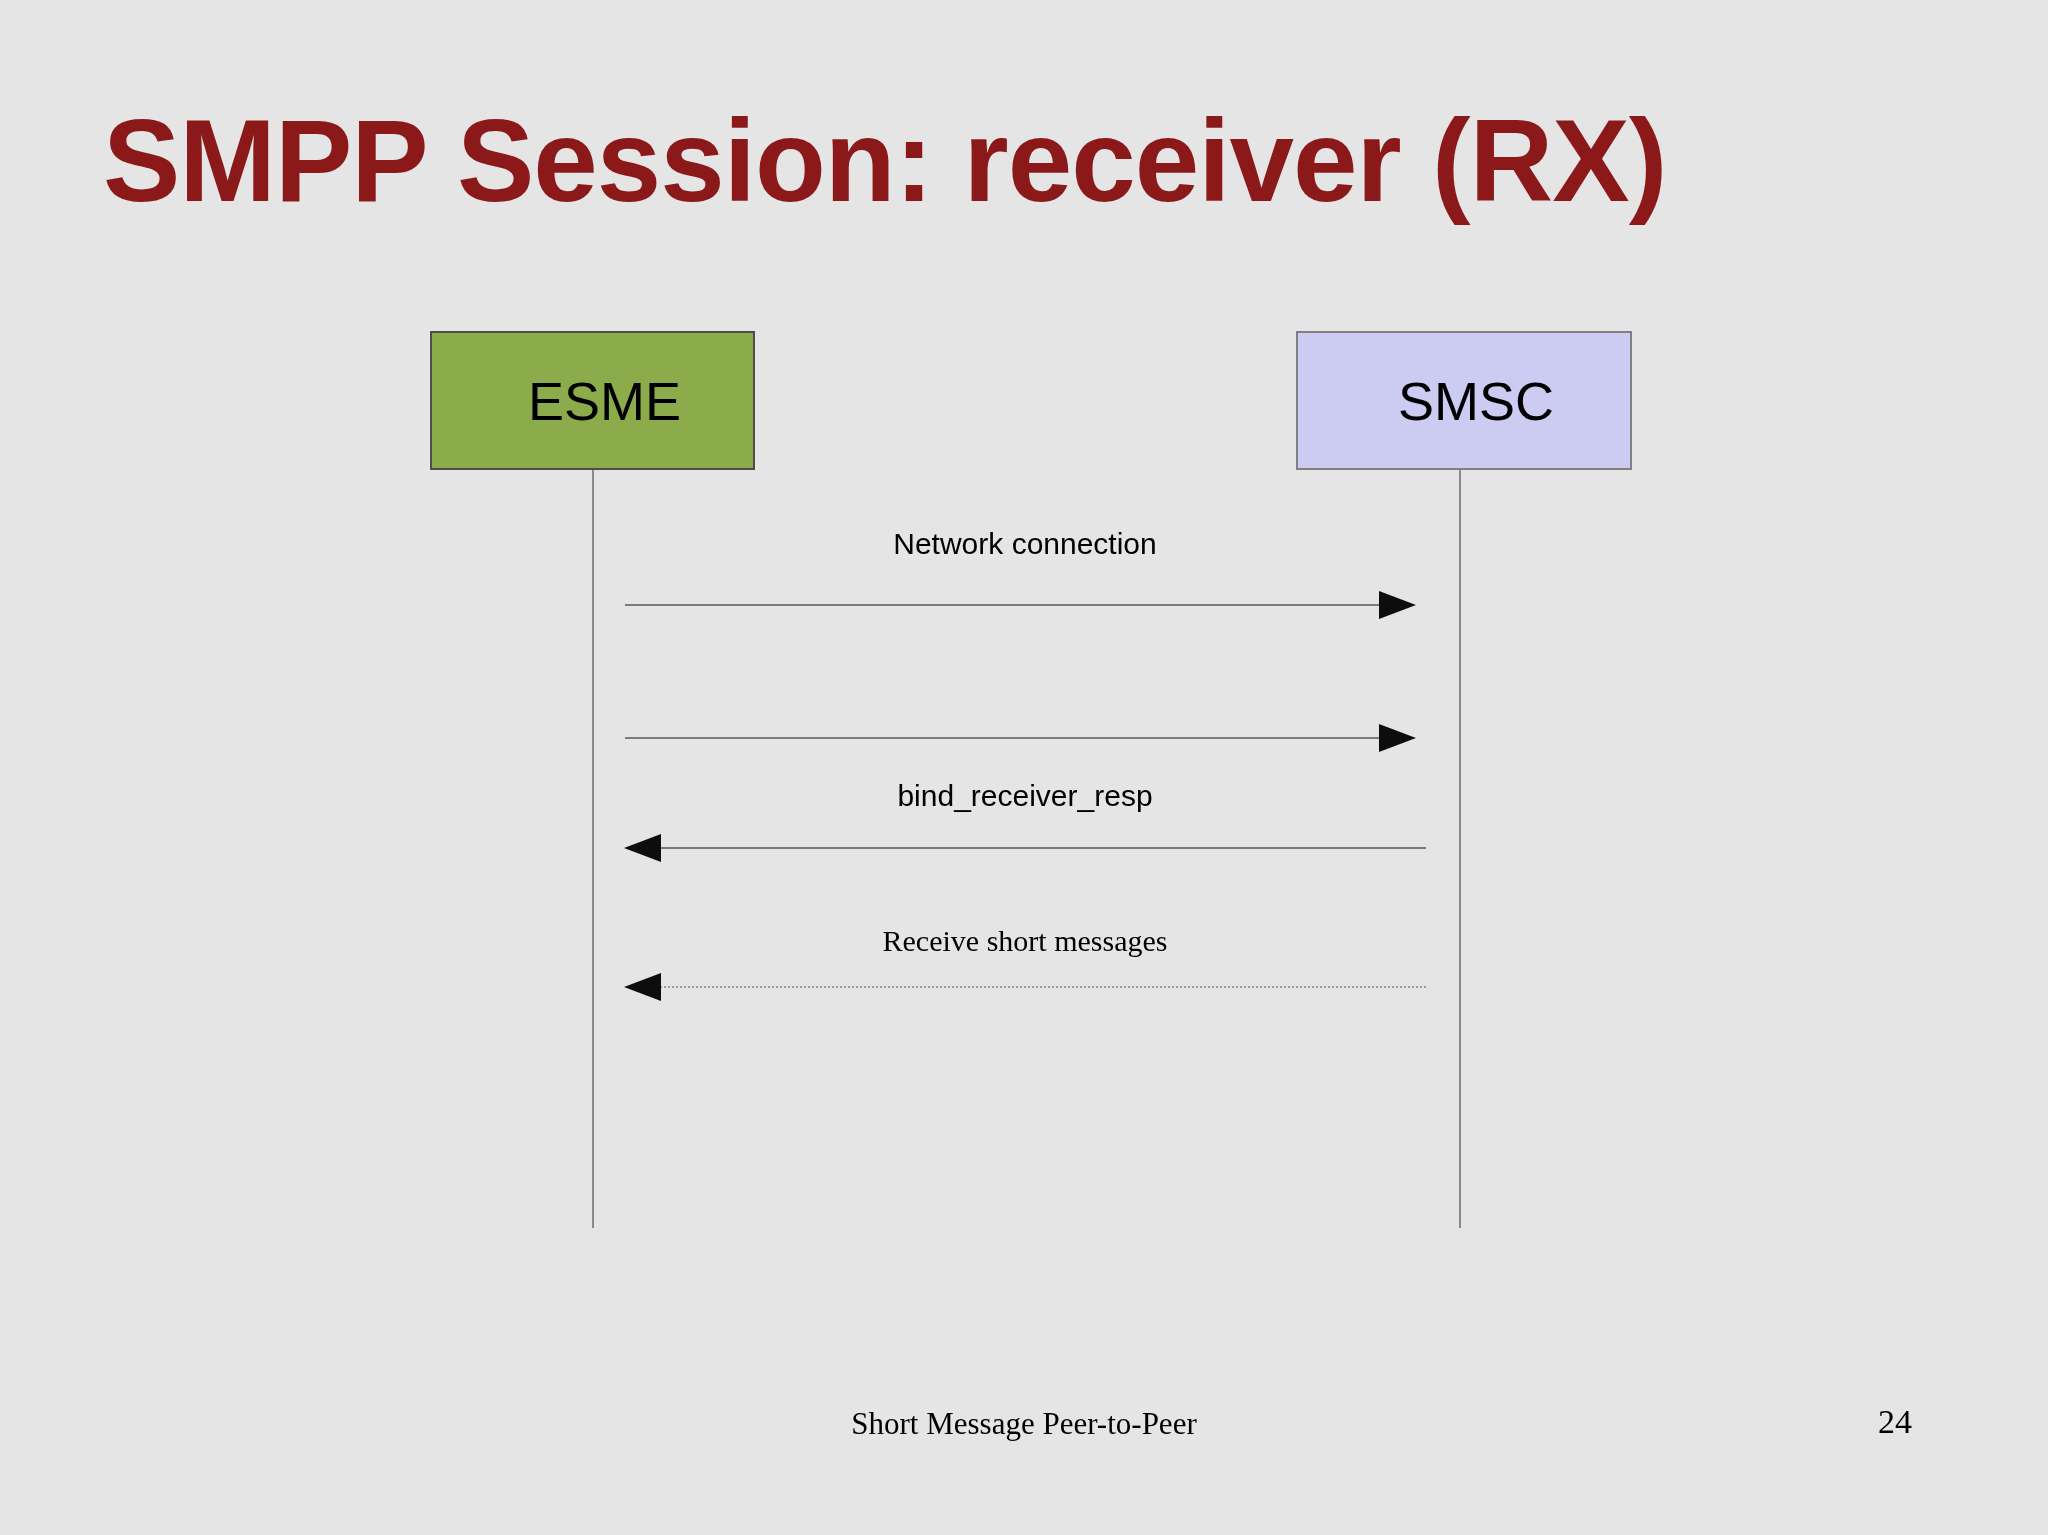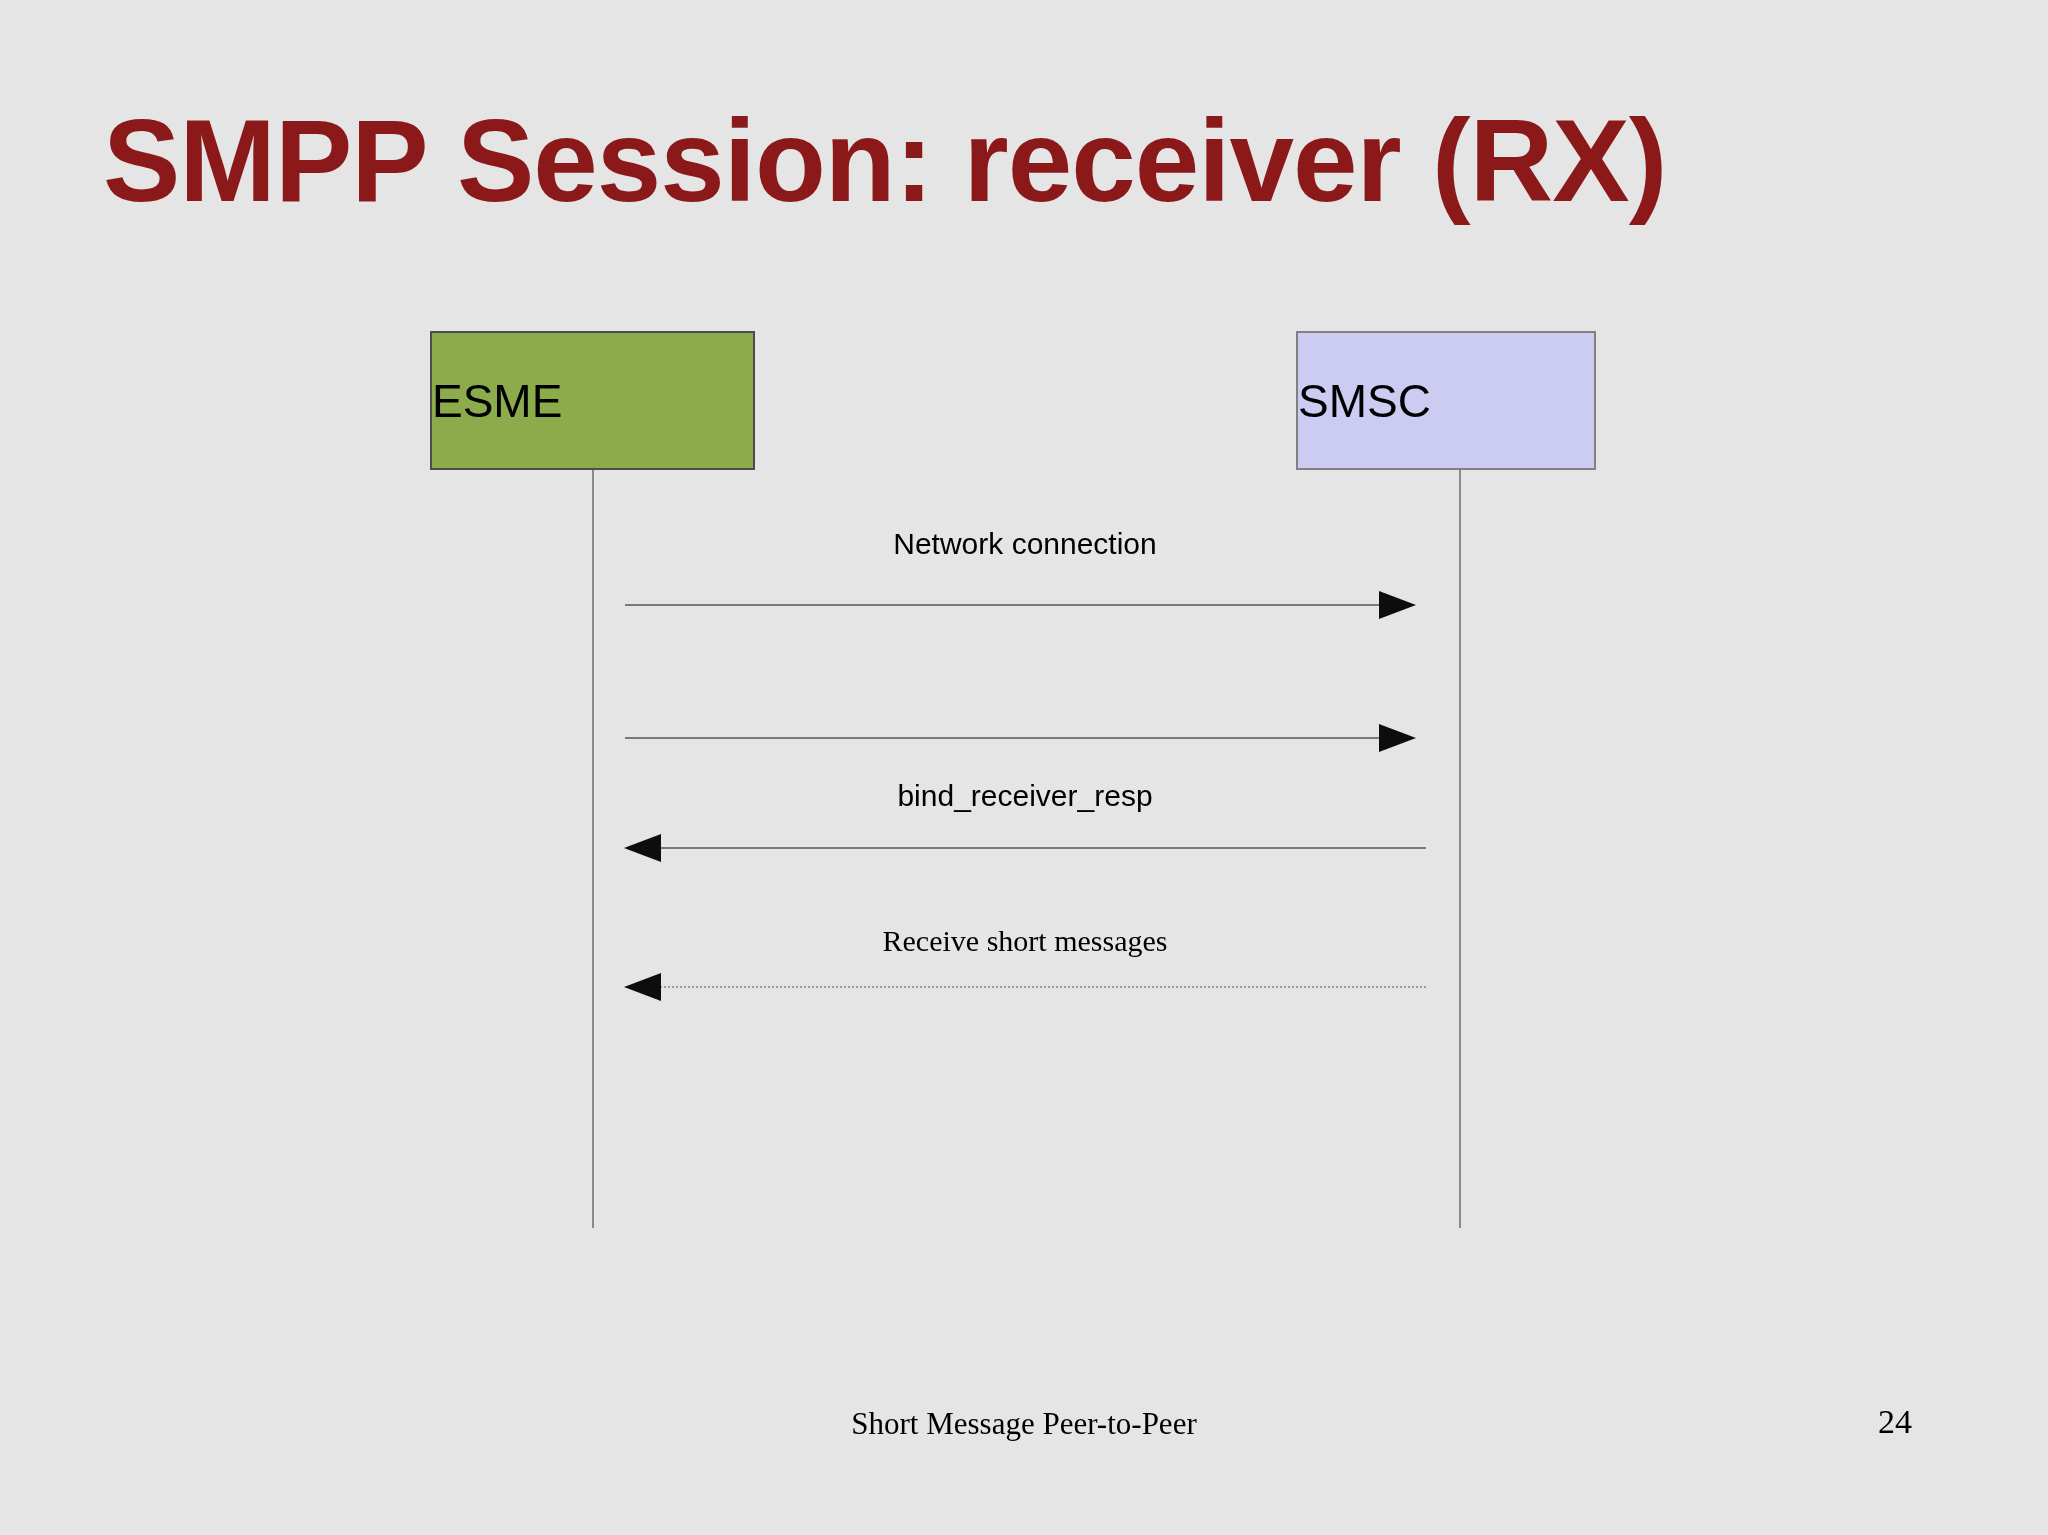--- a/index.html
+++ b/index.html
@@ -21,23 +21,24 @@
     font-weight: bold;
     letter-spacing: -1px;
     white-space: nowrap;
     line-height: 1.2;
   }
   .actor-box {
     position: absolute;
     top: 331px;
     width: 325px; height: 139px;
     box-sizing: border-box;
-    display: flex; align-items: center; 
-    font-size: 46px;
+    display: flex; align-items: center; justify-content: center;
+    font-size: 54px;
     color: #000000;
+    padding-left: 24px;
   }
   .actor-esme { left: 430px; }
   .actor-smsc { left: 1296px; }
   .lifeline {
     position: absolute;
     top: 470px;
     width: 2px; height: 758px;
     background: #8a8a8a;
   }
   .lifeline-esme { left: 592px; }
@@ -98,21 +99,21 @@
 <body>
 
 <div class="slide">
 
   <div class="slide-title" style="color: rgb(139, 25, 25);">SMPP Session: receiver (RX)</div>
 
   <div class="actor-box actor-esme" style="border: 2px solid rgb(77, 77, 77); background-color: rgb(140, 172, 75);">
     <span>ESME</span>
   </div>
 
-  <div class="actor-box actor-smsc" style="border: 2px solid rgb(128, 128, 128); width: 300px; background-color: rgb(204, 204, 242);">
+  <div class="actor-box actor-smsc" style="border: 2px solid rgb(128, 128, 128); width: 336px; background-color: rgb(204, 204, 242);">
     <span>SMSC</span>
   </div>
 
   <div class="lifeline lifeline-esme"></div>
   <div class="lifeline lifeline-smsc"></div>
 
   <div class="msg-label" style="top: 527px;">Network connection</div>
   <div class="msg-line solid-right" style="top: 604px;"></div>
   <div class="arrowhead right" style="top: 591px;"></div>
 

